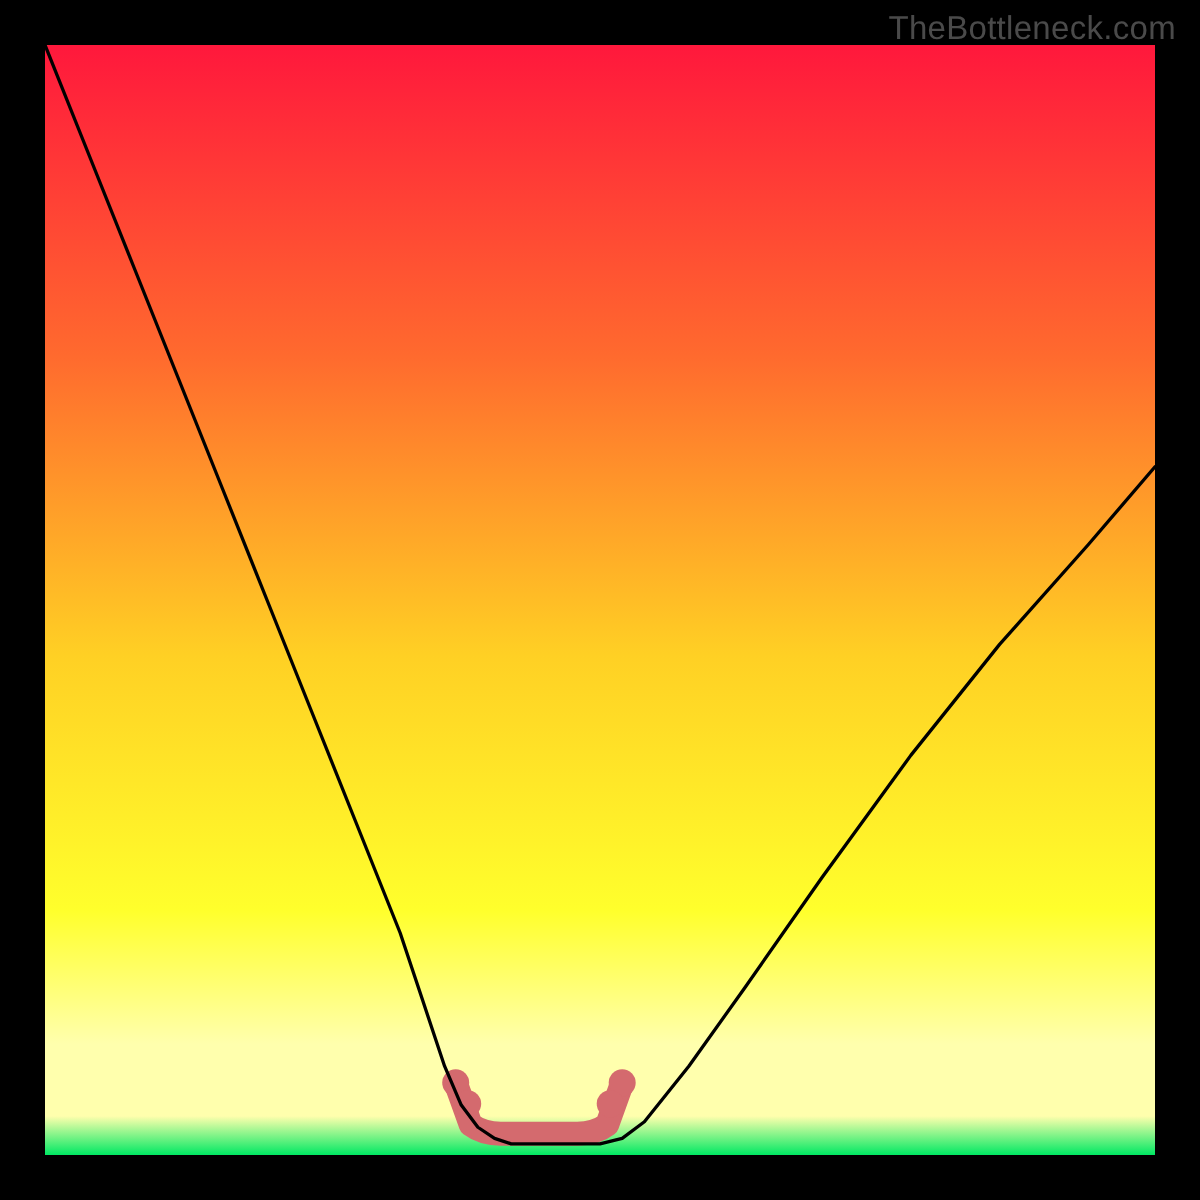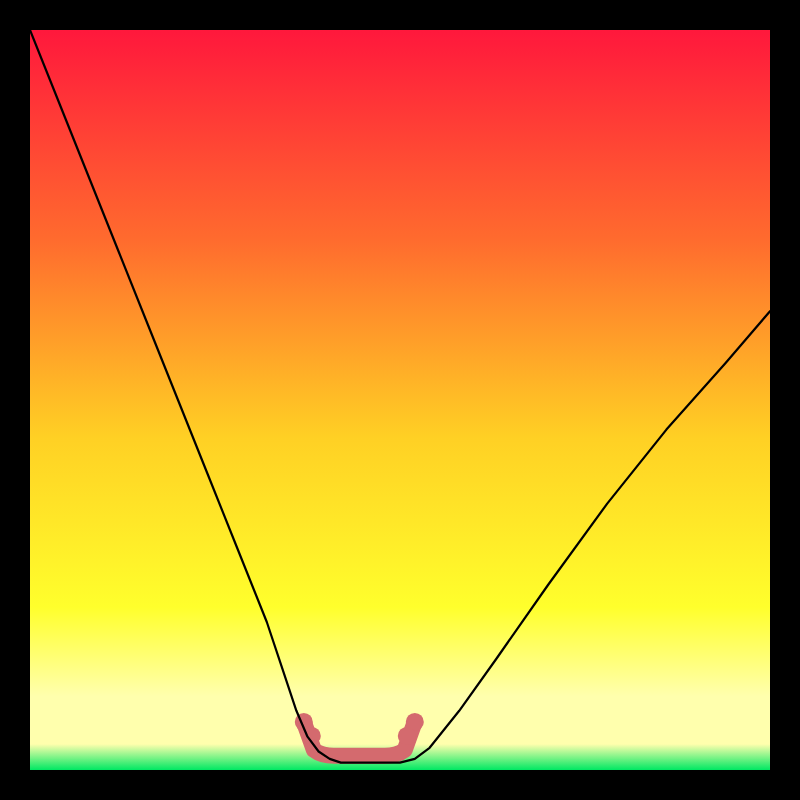--- a/index.html
+++ b/index.html
@@ -35,20 +35,21 @@
     color: #4a4a4a;
     letter-spacing: 0.2px;
   }
   svg { display: block; }
 </style>
 </head>
 <body>
 
 <div class="frame">
 
+  <div class="watermark">TheBottleneck.com</div>
 
   <div class="plot">
     <svg id="chart-svg" width="740" height="740" viewBox="0 0 740 740">
       <defs>
         <linearGradient id="bg-grad" x1="0" y1="0" x2="0" y2="1">
           <stop id="g0" offset="0" stop-color="#ff183c"></stop>
           <stop id="g1" offset="0.28" stop-color="#ff6a2e"></stop>
           <stop id="g2" offset="0.55" stop-color="#ffd024"></stop>
           <stop id="g3" offset="0.78" stop-color="#ffff2c"></stop>
           <stop id="g4" offset="0.90" stop-color="#ffffad"></stop>

